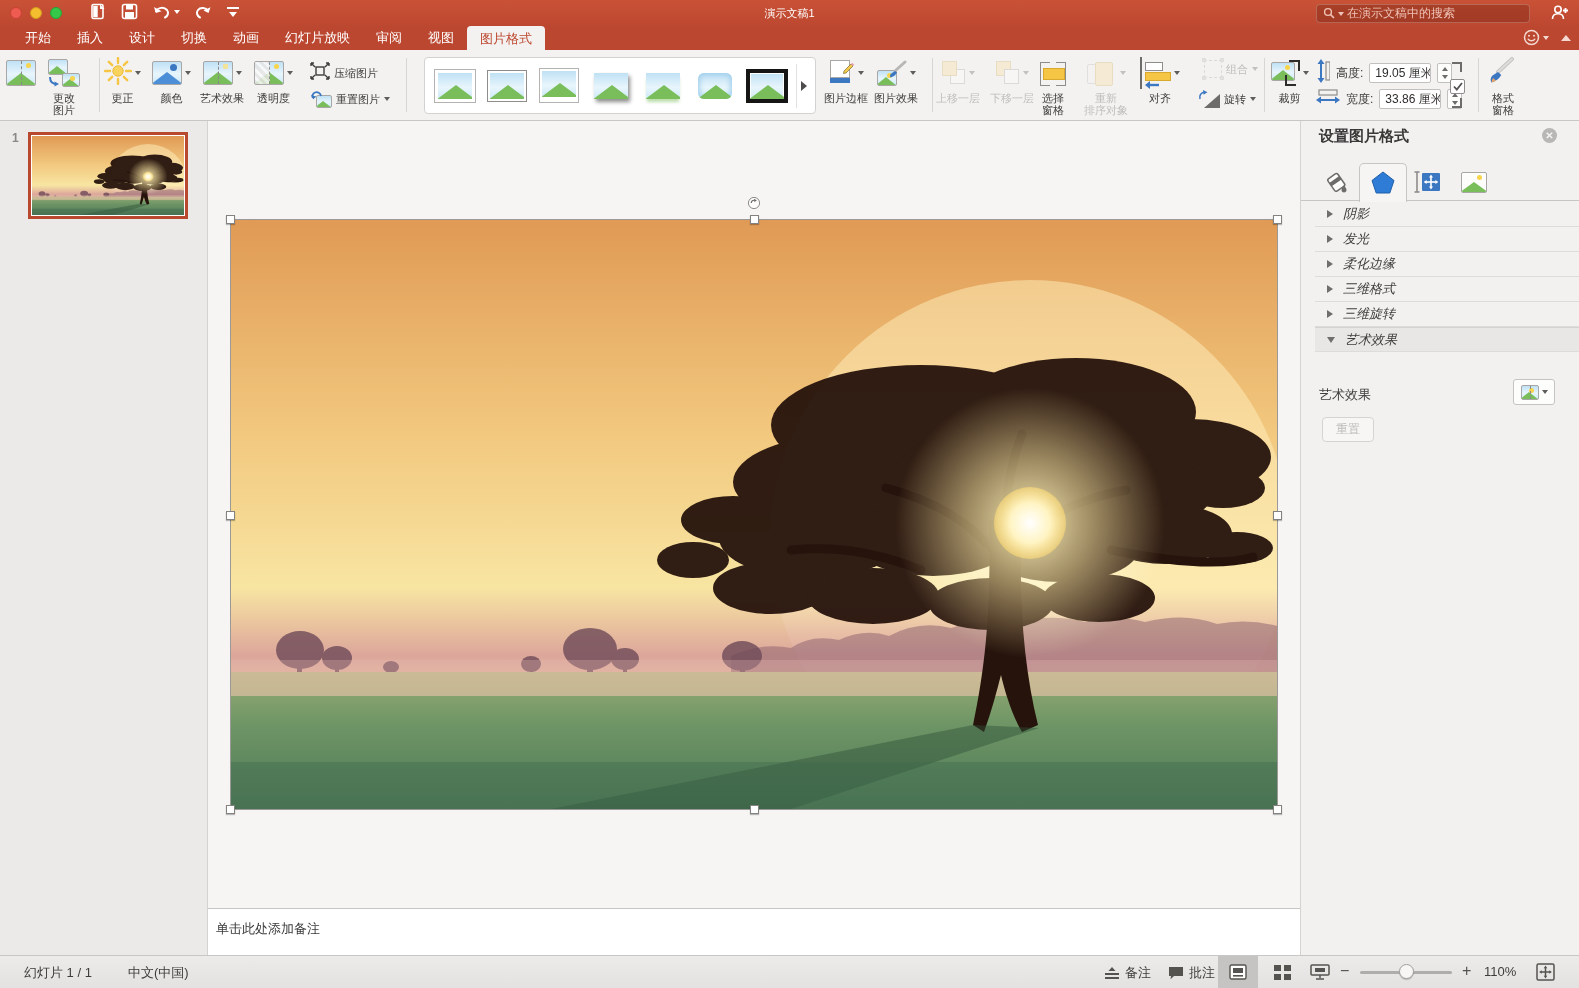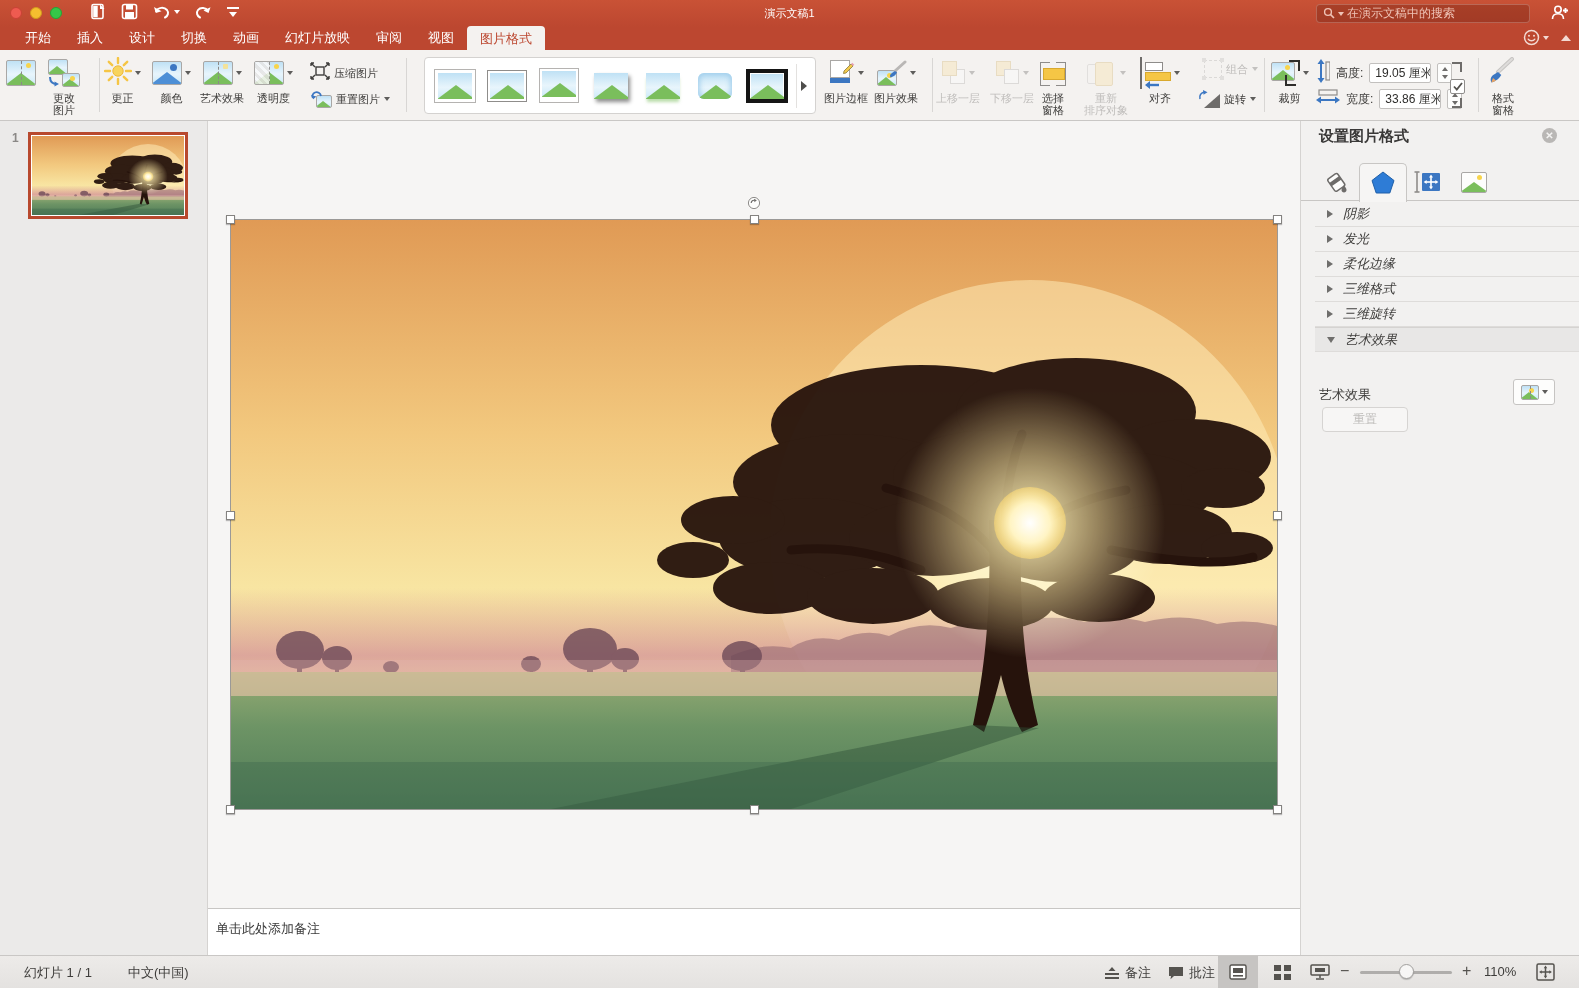--- a/index.html
+++ b/index.html
@@ -141,21 +141,21 @@
     border-bottom:1px solid #DEDCDA;font-size:13px;color:#3E3D3B;box-sizing:border-box;}
   .srow .tri{width:0;height:0;border-top:4.5px solid transparent;border-bottom:4.5px solid transparent;
     border-left:6px solid #6F6E6C;}
   .srow.exp{background:#E8E7E6;border-top:1px solid #D5D3D1;}
   .srow.exp .tri{border-left:4.5px solid transparent;border-right:4.5px solid transparent;
     border-top:6px solid #6F6E6C;border-bottom:none;}
   .artlabel{position:absolute;left:18px;top:265px;font-size:13px;color:#3E3D3B;}
   .artdrop{position:absolute;right:24px;top:258px;width:40px;height:24px;background:#FDFDFC;
     border:1px solid #C6C4C2;border-radius:3px;display:flex;align-items:center;justify-content:center;gap:3px;}
   .artdrop .pic{width:18px;height:15px;}
-  .resetbtn{position:absolute;left:21px;top:286px;padding:3px 30px;font-size:12px;color:#BEBCBA;
+  .resetbtn{position:absolute;left:21px;top:296px;padding:3px 13px;font-size:12px;color:#BEBCBA;
     background:#F7F6F5;border:1px solid #D6D4D2;border-radius:4px;}
 
   
   .statusbar{position:absolute;left:0;top:955px;width:100%;height:33px;
     background:linear-gradient(#EDEBE9,#E4E2E0);border-top:1px solid #C9C7C5;box-sizing:border-box;
     font-size:13px;color:#3E3D3B;}
   .sb-item{position:absolute;top:8px;white-space:nowrap;display:flex;align-items:center;gap:5px;}
   .viewbtn{position:absolute;top:0;height:32px;display:flex;align-items:center;justify-content:center;width:40px;}
   .viewbtn.sel{background:#C6C4C2;}
   .sorter{display:grid;grid-template-columns:7px 7px;grid-gap:3px;}

